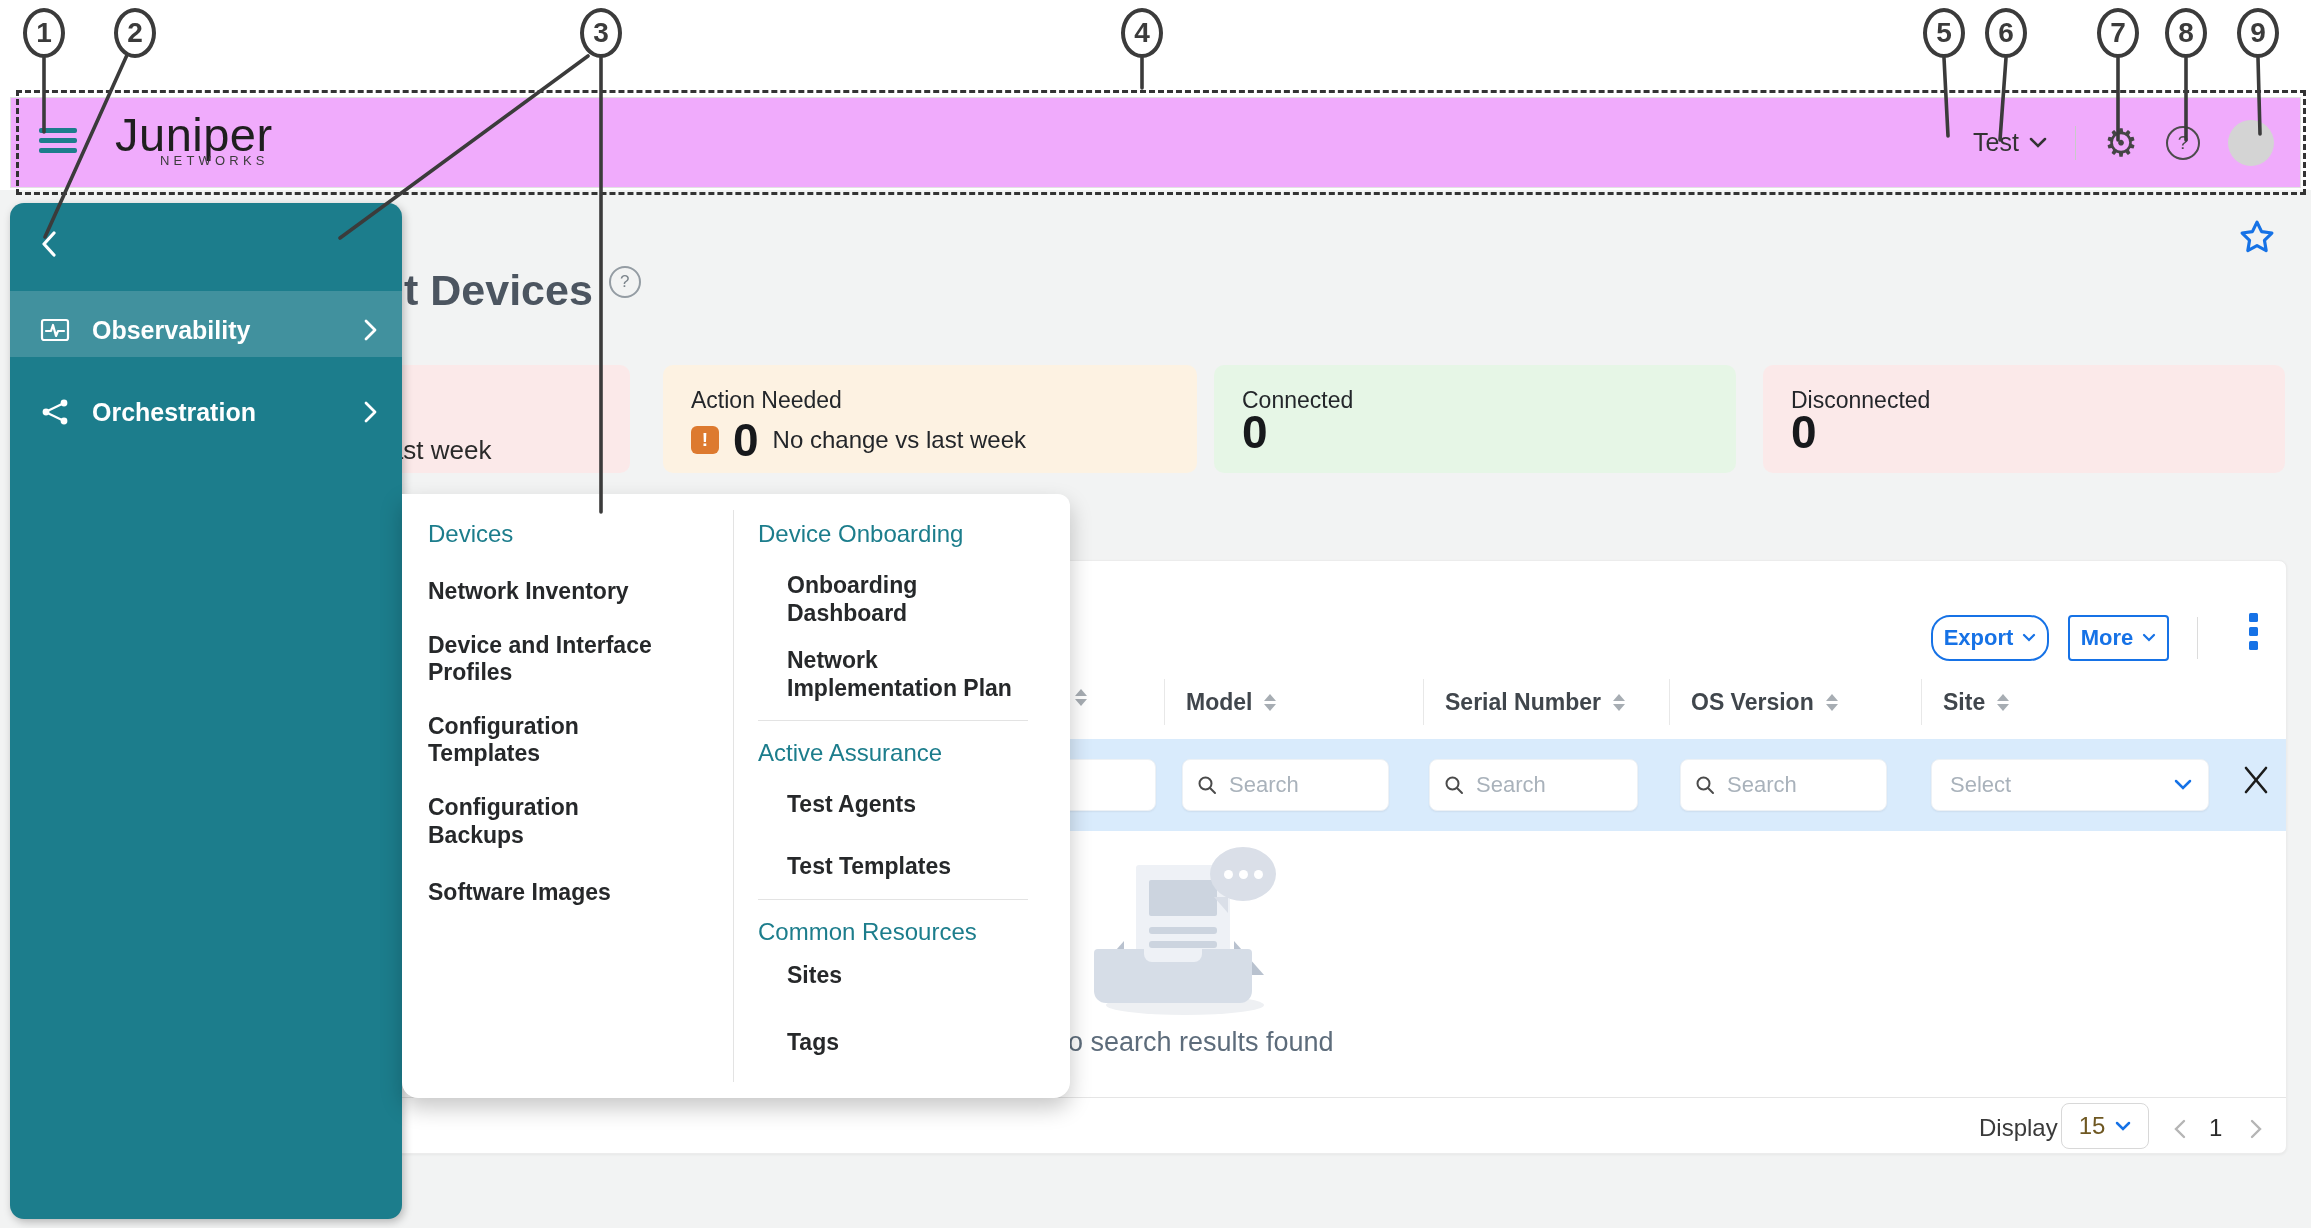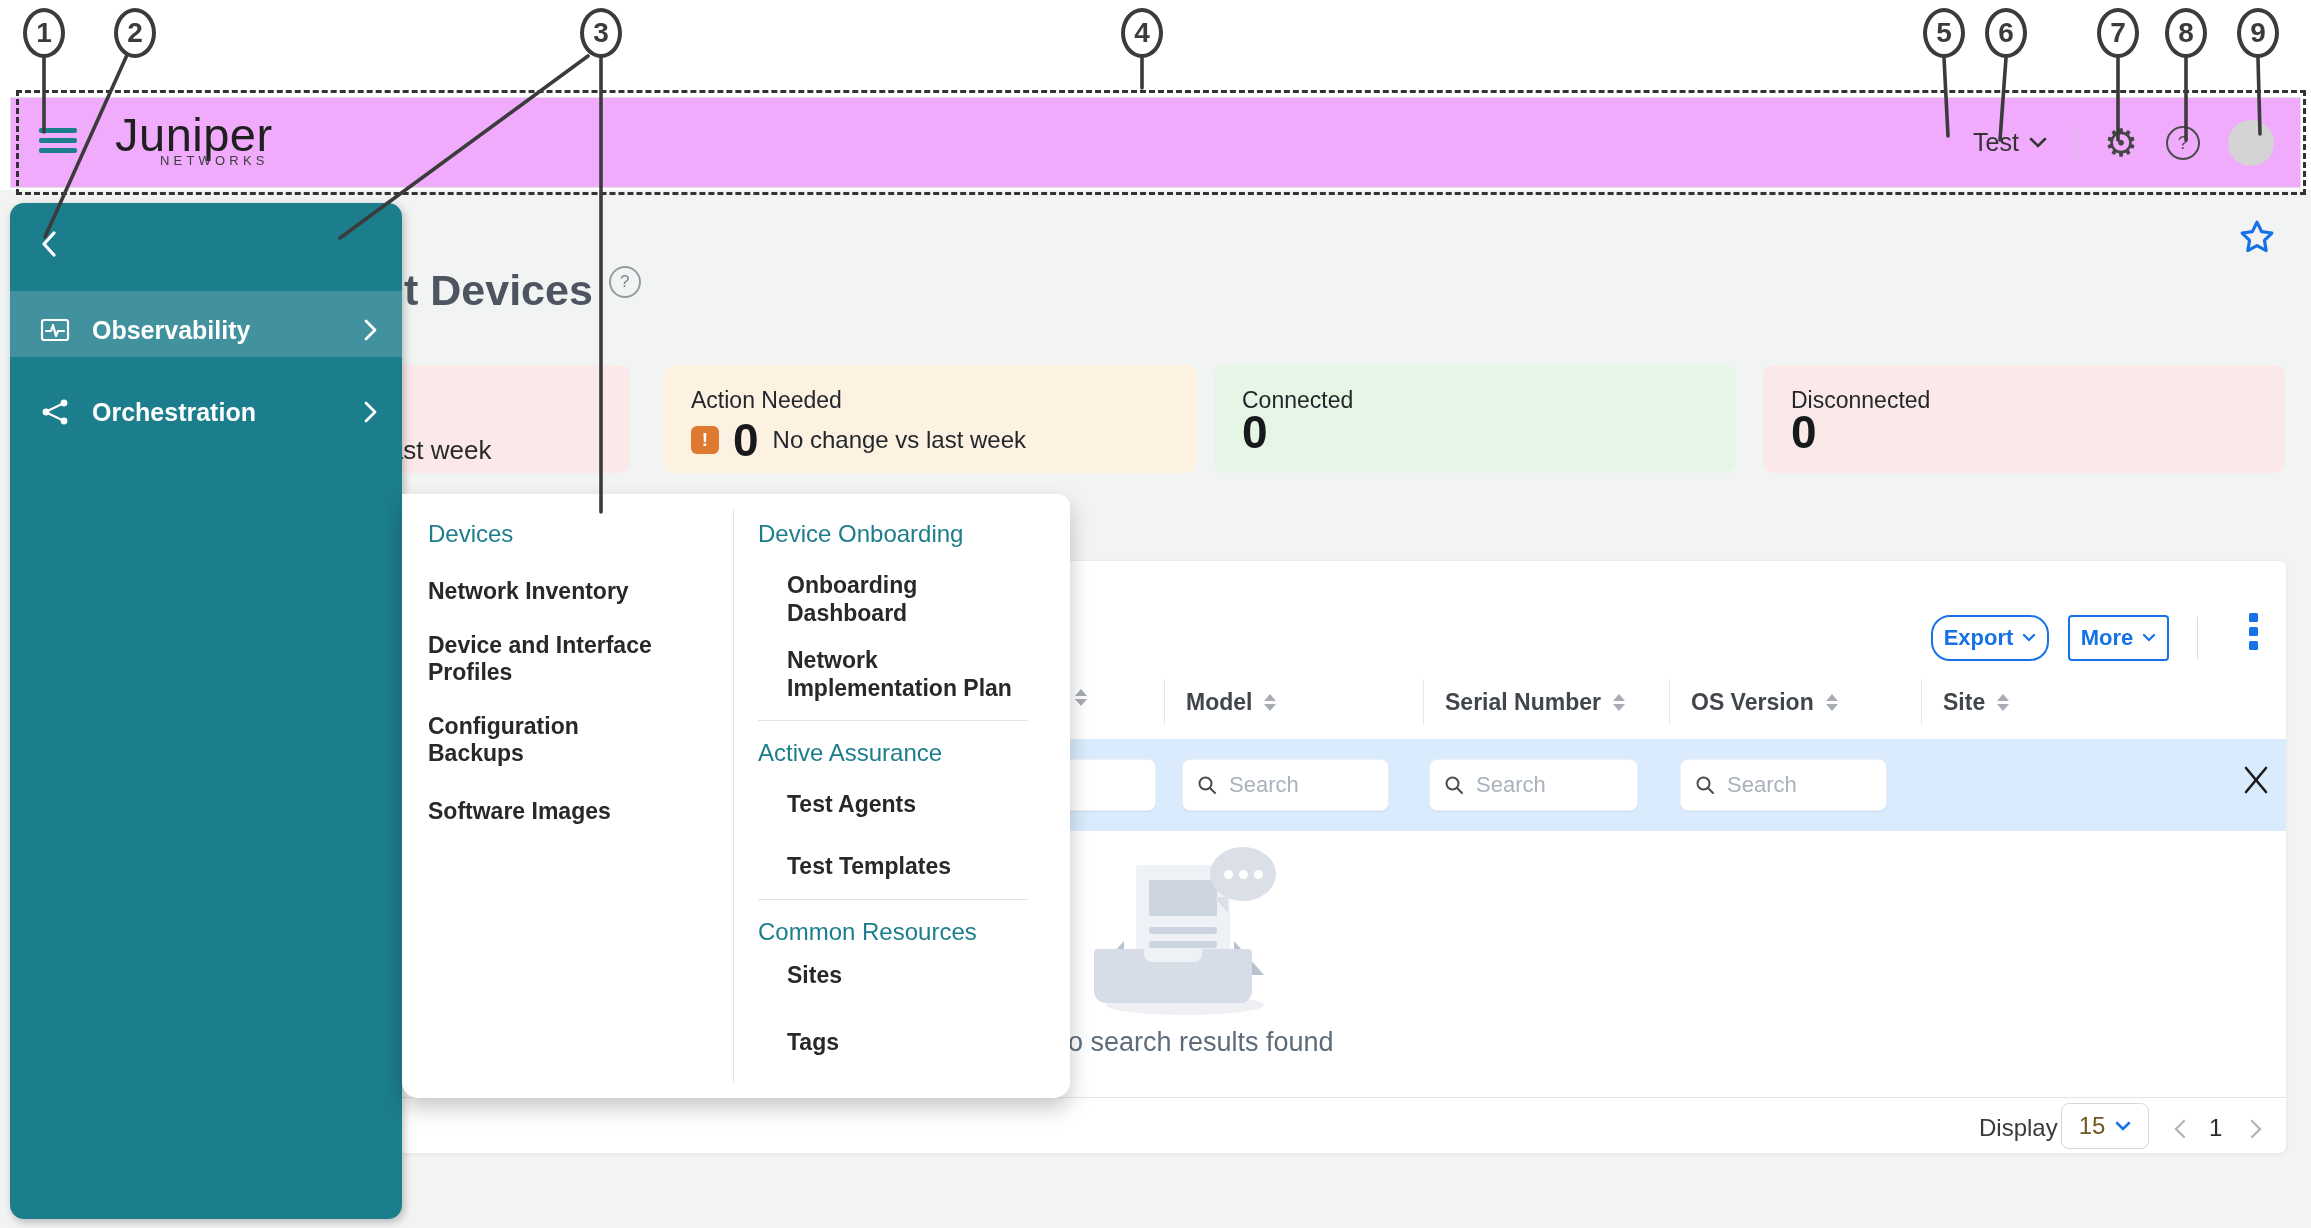--- a/index.html
+++ b/index.html
@@ -261,20 +261,26 @@
         </svg>
         <input placeholder="Search" style="">
       </div>
       <div class="f-input" style="left:1579px;width:207px;">
         <svg width="20" height="20" viewBox="0 0 20 20">
           <circle cx="8.5" cy="8.5" r="6" fill="none" stroke="#4a4a4a" stroke-width="2"></circle>
           <line x1="13" y1="13" x2="18" y2="18" stroke="#4a4a4a" stroke-width="2" stroke-linecap="round"></line>
         </svg>
         <input placeholder="Search" style="">
       </div>
+      <div class="f-select" style="left:1830px;width:278px;">
+        <span class="ph">Select</span>
+        <svg width="18" height="12" viewBox="0 0 18 12">
+          <polyline points="2,2 9,9 16,2" fill="none" stroke="#1672e6" stroke-width="2.5" stroke-linecap="round"></polyline>
+        </svg>
+      </div>
       <div class="clear-x">
         <svg width="30" height="34" viewBox="0 0 30 34">
           <line x1="5" y1="5" x2="25" y2="29" stroke="#1c1c1c" stroke-width="2.6" stroke-linecap="round"></line>
           <line x1="25" y1="5" x2="5" y2="29" stroke="#1c1c1c" stroke-width="2.6" stroke-linecap="round"></line>
         </svg>
       </div>
     </div>
 
     <div class="illus">
       <div class="i-shadow"></div>
@@ -350,20 +356,21 @@
         </svg>
       </div>
     </div>
   </div>
 
   <div class="abs flyout">
     <div class="abs fly-col-left">
       <div class="fly-heading mb30">Devices</div>
       <div class="fly-item mb26">Network Inventory</div>
       <div class="fly-item mb26">Device and Interface Profiles</div>
+      <div class="fly-item mb26">Configuration Templates</div>
       <div class="fly-item mb30">Configuration Backups</div>
       <div class="fly-item">Software Images</div>
     </div>
     <div class="abs fly-divider-v"></div>
     <div class="abs fly-col-right">
       <div class="fly-heading mb24">Device Onboarding</div>
       <div class="fly-item mb20">Onboarding Dashboard</div>
       <div class="fly-item mb18">Network Implementation Plan</div>
       <div class="hdiv mb18"></div>
       <div class="fly-heading mb24">Active Assurance</div>

